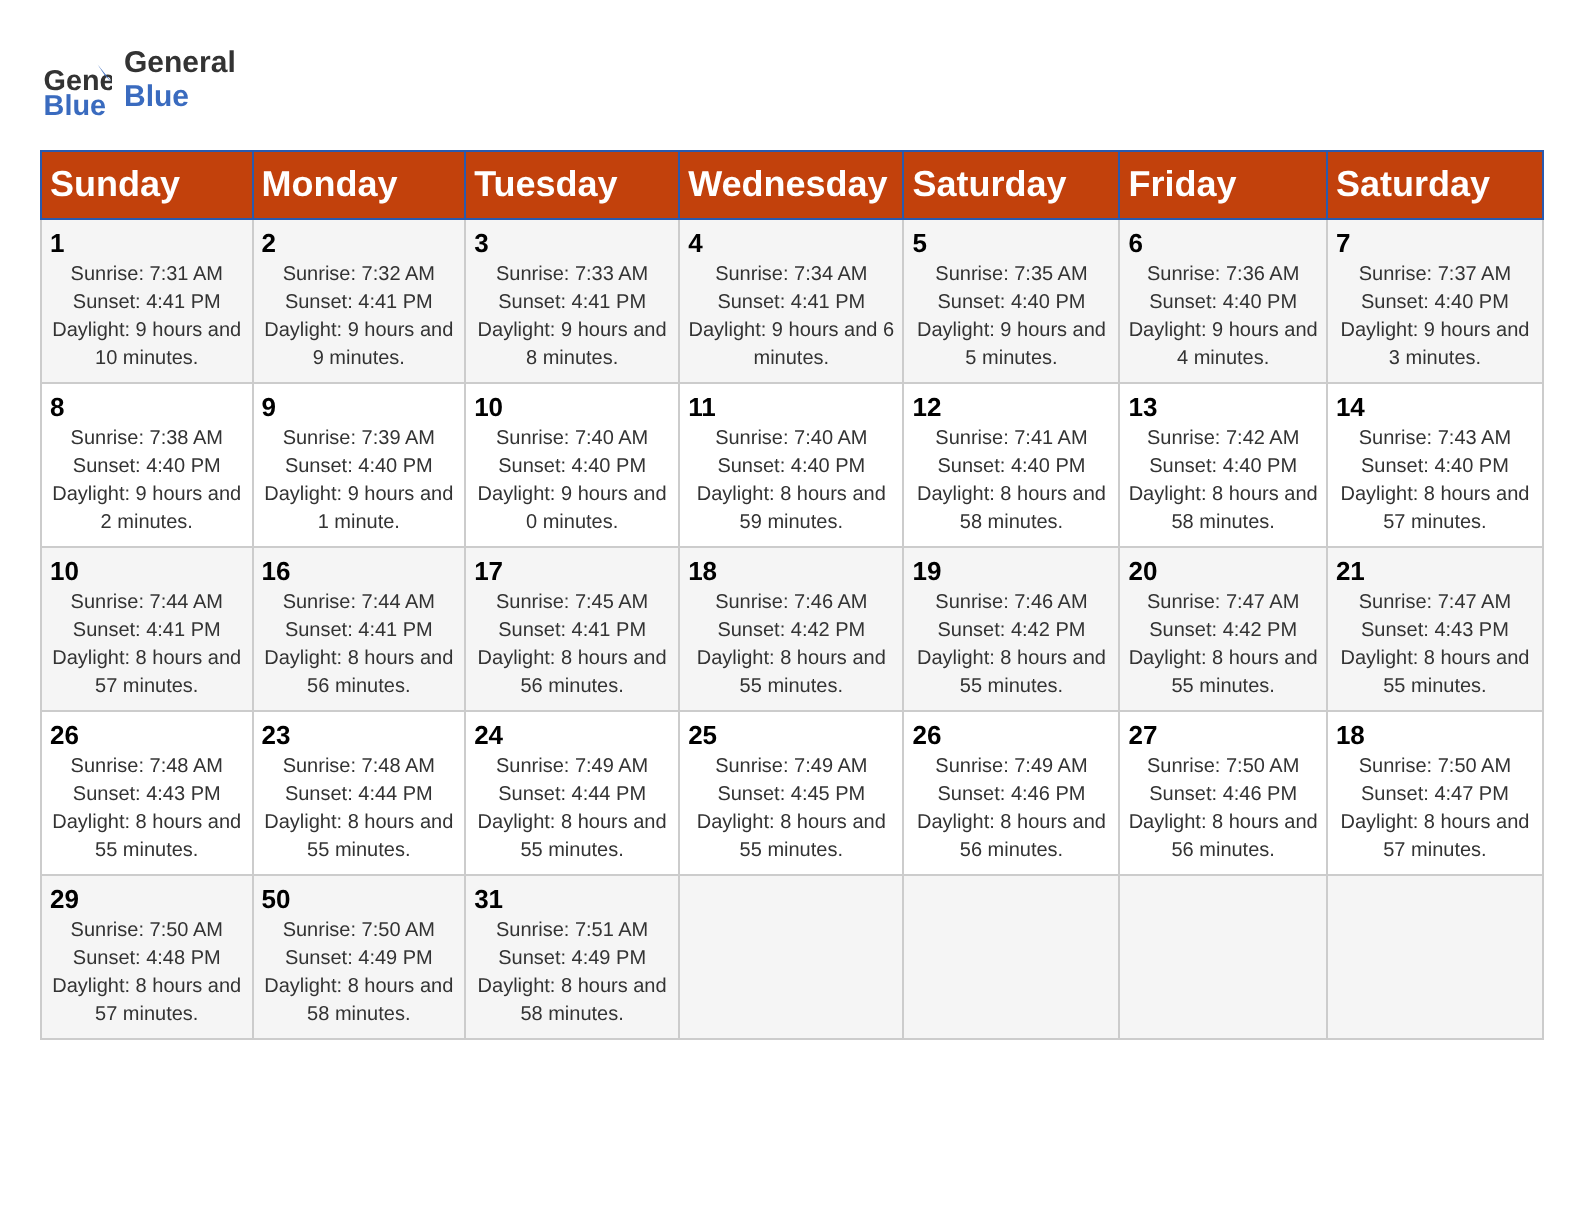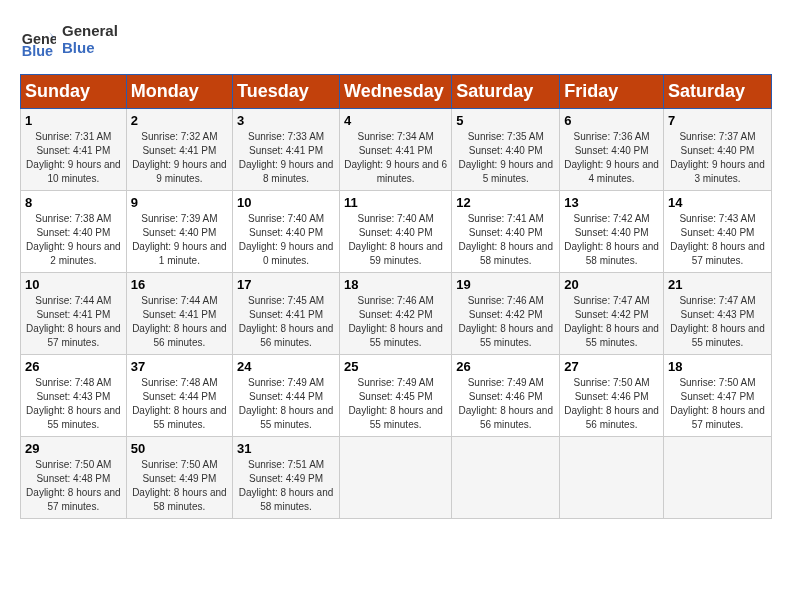--- a/index.html
+++ b/index.html
@@ -204,21 +204,21 @@
           <span class="day-num">21</span>
           <div class="day-info">Sunrise: 7:47 AM<br>Sunset: 4:43 PM<br>Daylight: 8 hours and 55 minutes.</div>
         </td>
       </tr>
       <tr>
         <td>
           <span class="day-num">26</span>
           <div class="day-info">Sunrise: 7:48 AM<br>Sunset: 4:43 PM<br>Daylight: 8 hours and 55 minutes.</div>
         </td>
         <td>
-          <span class="day-num">37</span>
+          <span class="day-num">23</span>
           <div class="day-info">Sunrise: 7:48 AM<br>Sunset: 4:44 PM<br>Daylight: 8 hours and 55 minutes.</div>
         </td>
         <td>
           <span class="day-num">24</span>
           <div class="day-info">Sunrise: 7:49 AM<br>Sunset: 4:44 PM<br>Daylight: 8 hours and 55 minutes.</div>
         </td>
         <td>
           <span class="day-num">25</span>
           <div class="day-info">Sunrise: 7:49 AM<br>Sunset: 4:45 PM<br>Daylight: 8 hours and 55 minutes.</div>
         </td>

